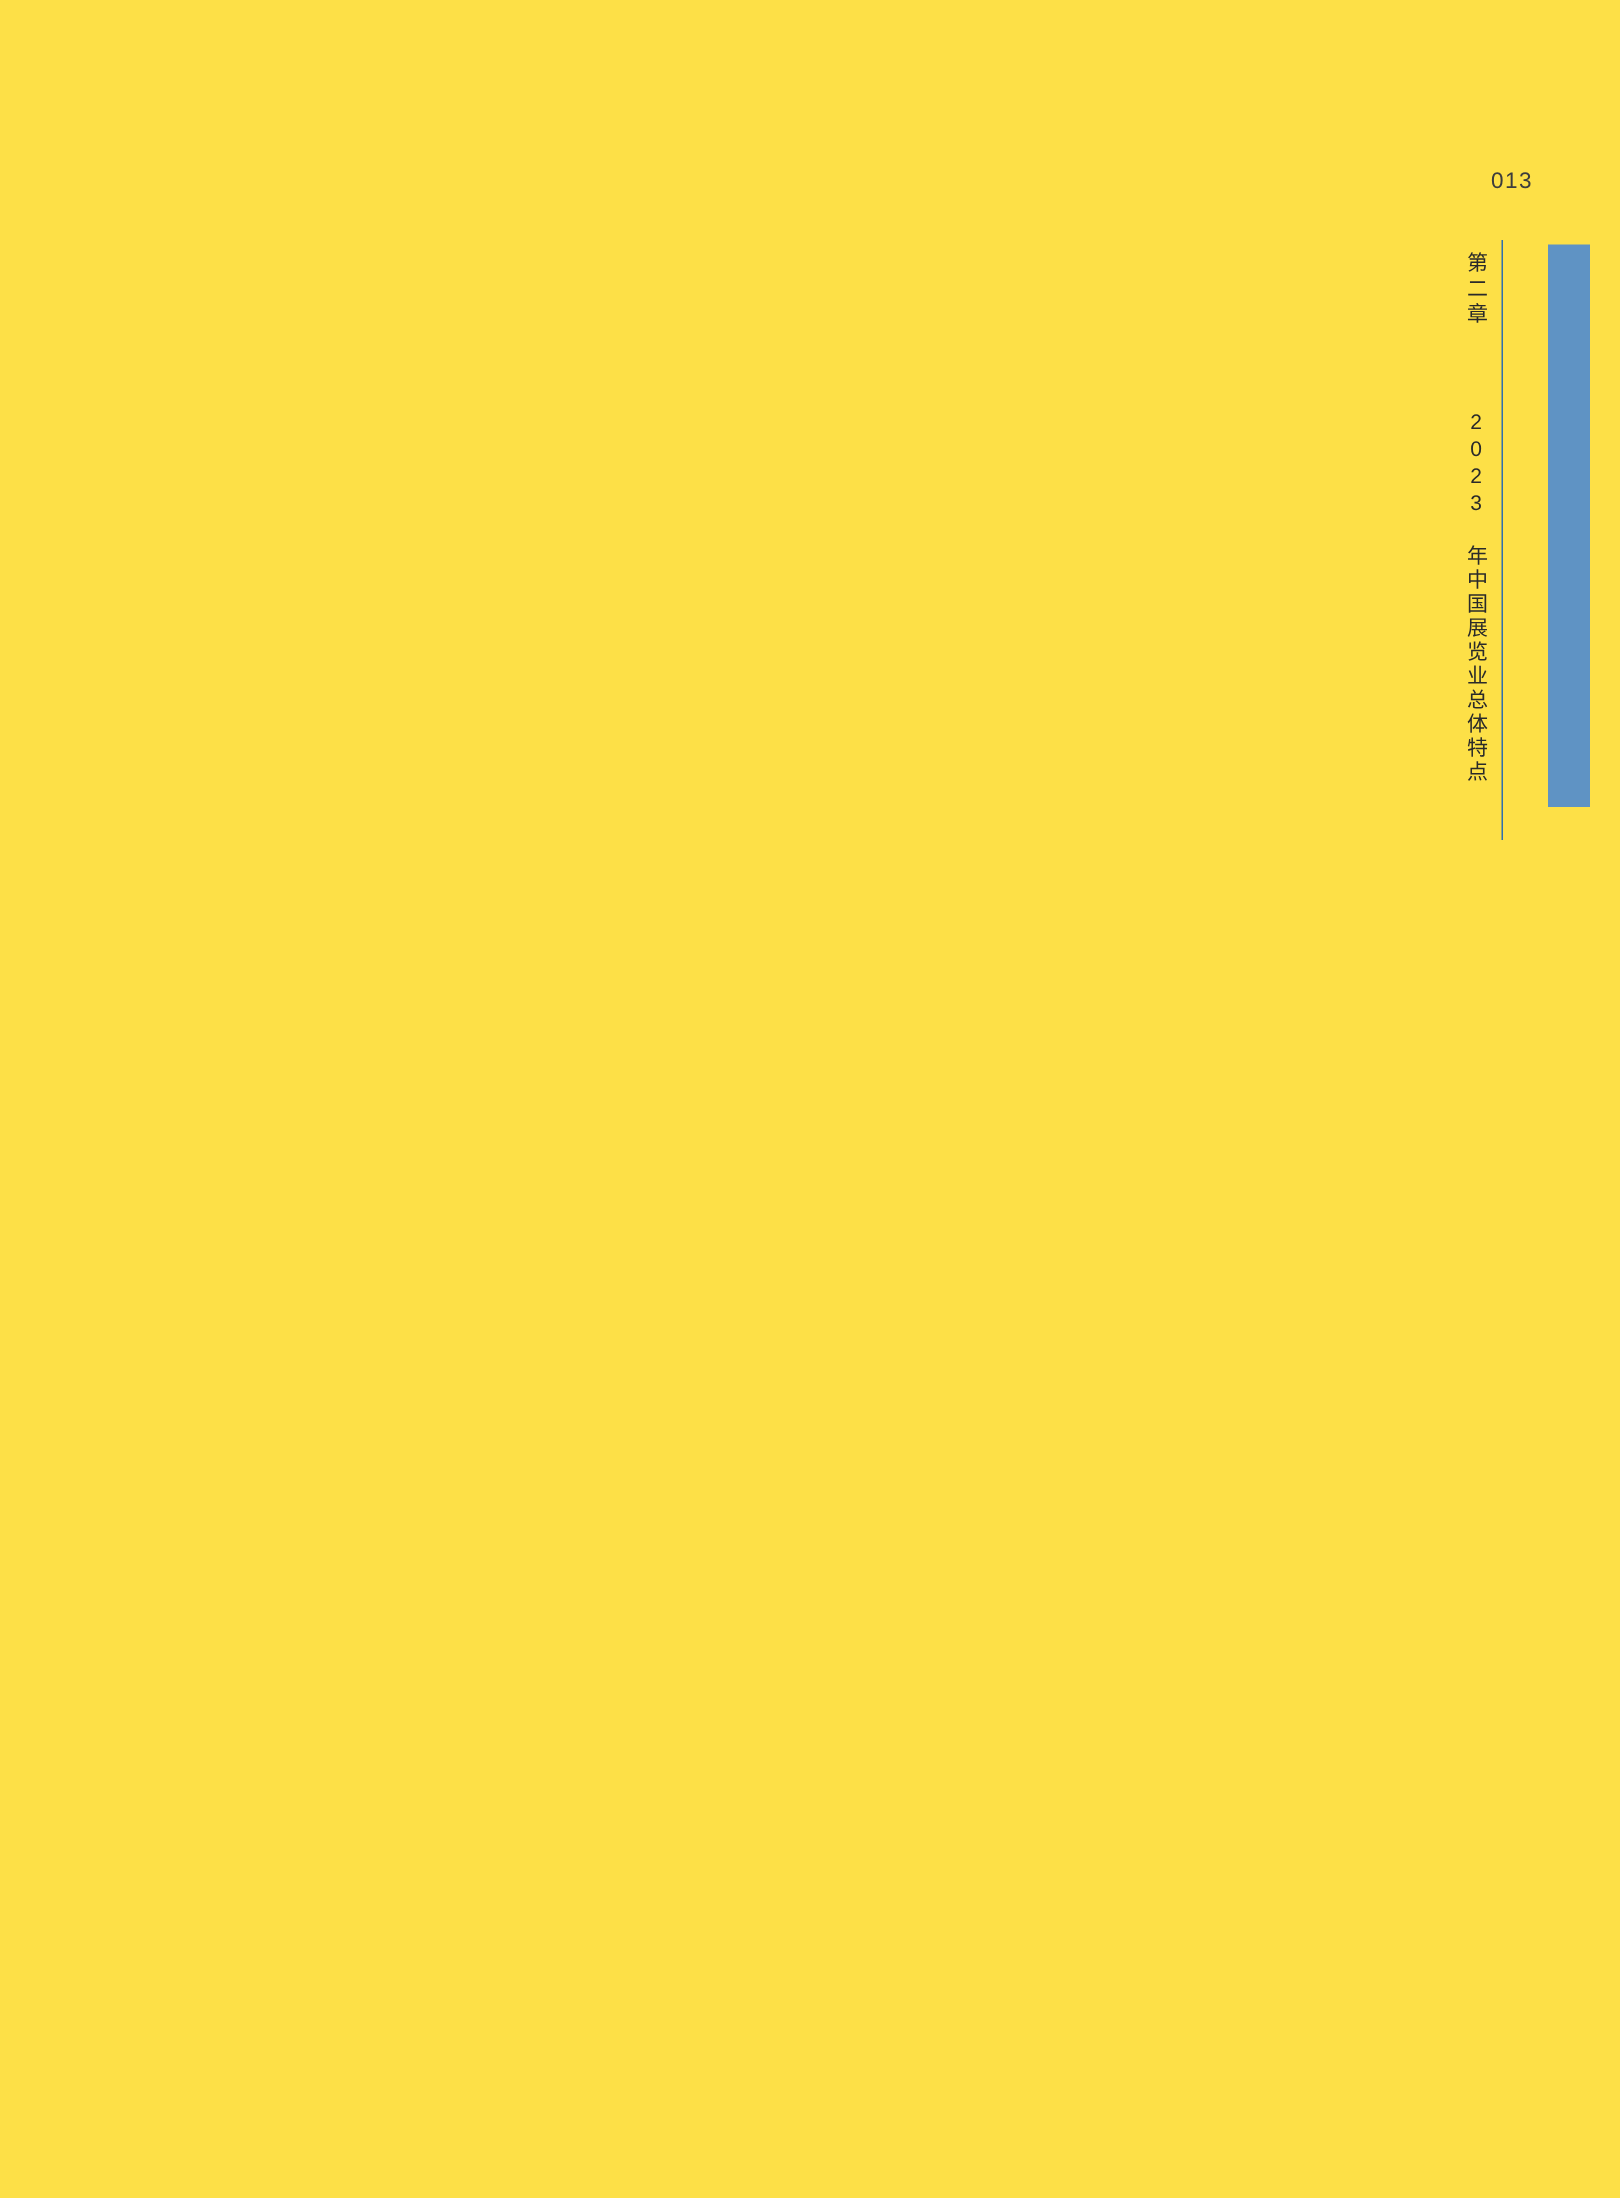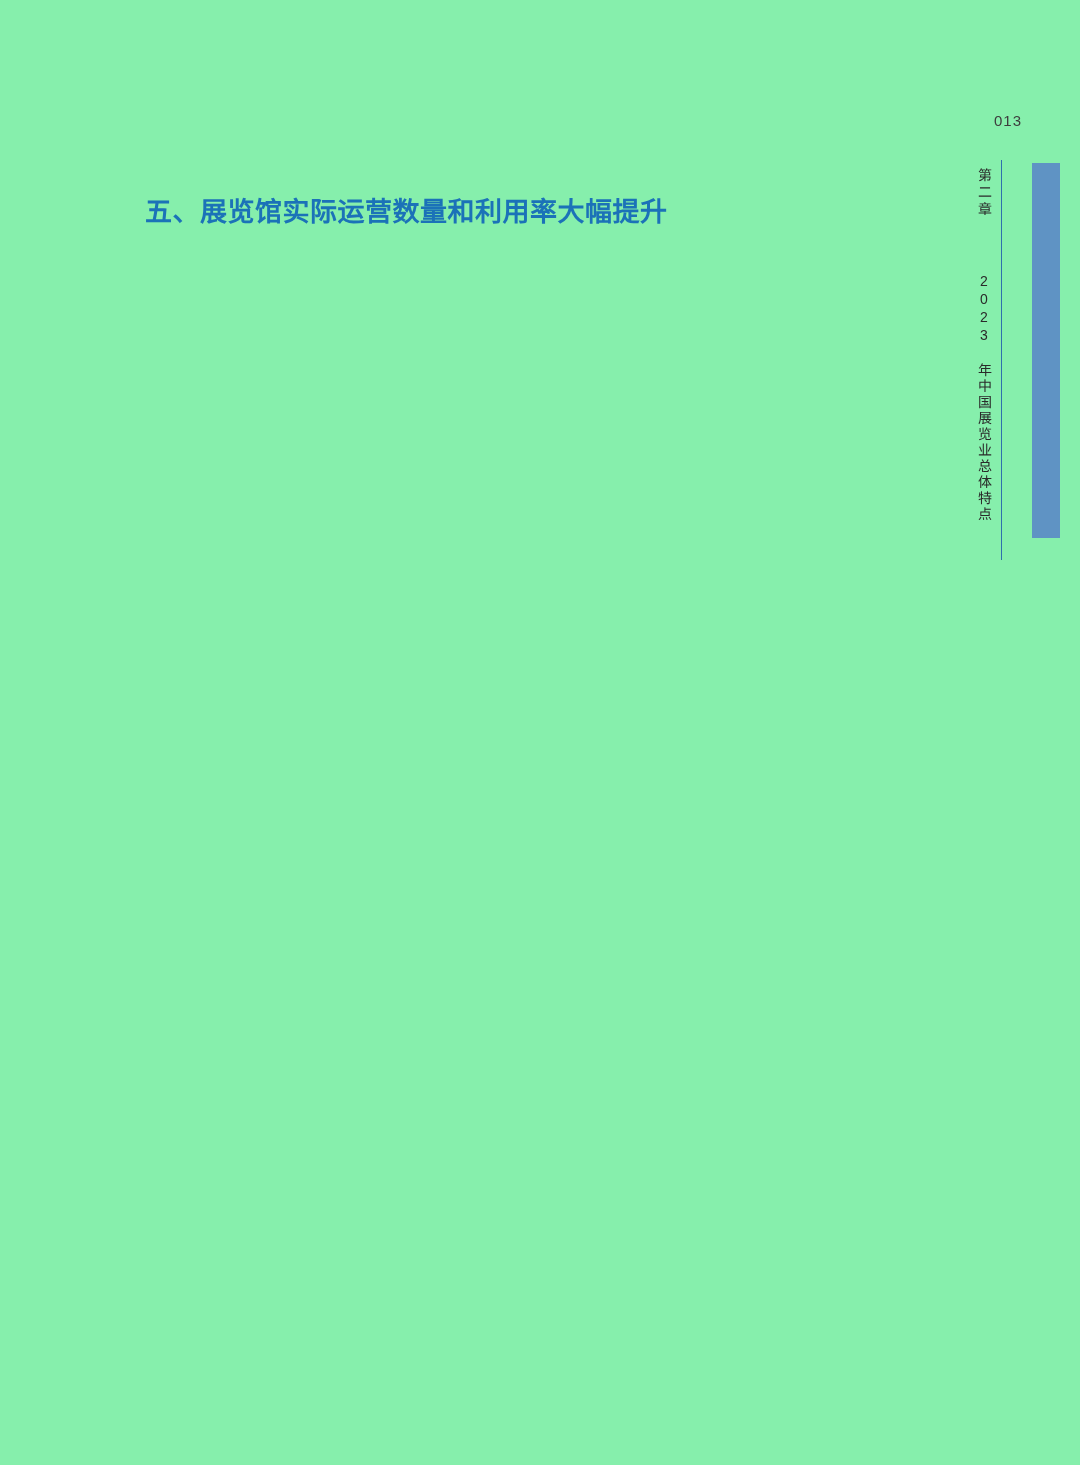--- a/index.html
+++ b/index.html
@@ -13,21 +13,21 @@
     height: 1465px;
     position: relative;
     font-family: "Liberation Serif", "DejaVu Serif", serif;
     color: #1a1a1a;
     overflow: hidden;
   }
 
   .page {
     position: absolute;
     inset: 0;
-    background: #86efac;
+    background: #fde047;
   }
 
   
   .page-number {
     position: absolute;
     top: 112px;
     right: 58px;
     font-family: "Liberation Sans", sans-serif;
     font-size: 15px;
     letter-spacing: 1px;
@@ -113,18 +113,17 @@
   <div class="side-rule"></div>
   <div class="side-tab"></div>
 
   <div class="side-text">
     <span class="chapter">第二章</span>
     <span class="gap"></span>
     <span>2023 年中国展览业总体特点</span>
   </div>
 
   <div class="content">
-    <h1 class="section-title">五、展览馆实际运营数量和利用率大幅提升</h1>
 
 
   </div>
 
 </div>
 
 </body></html>

